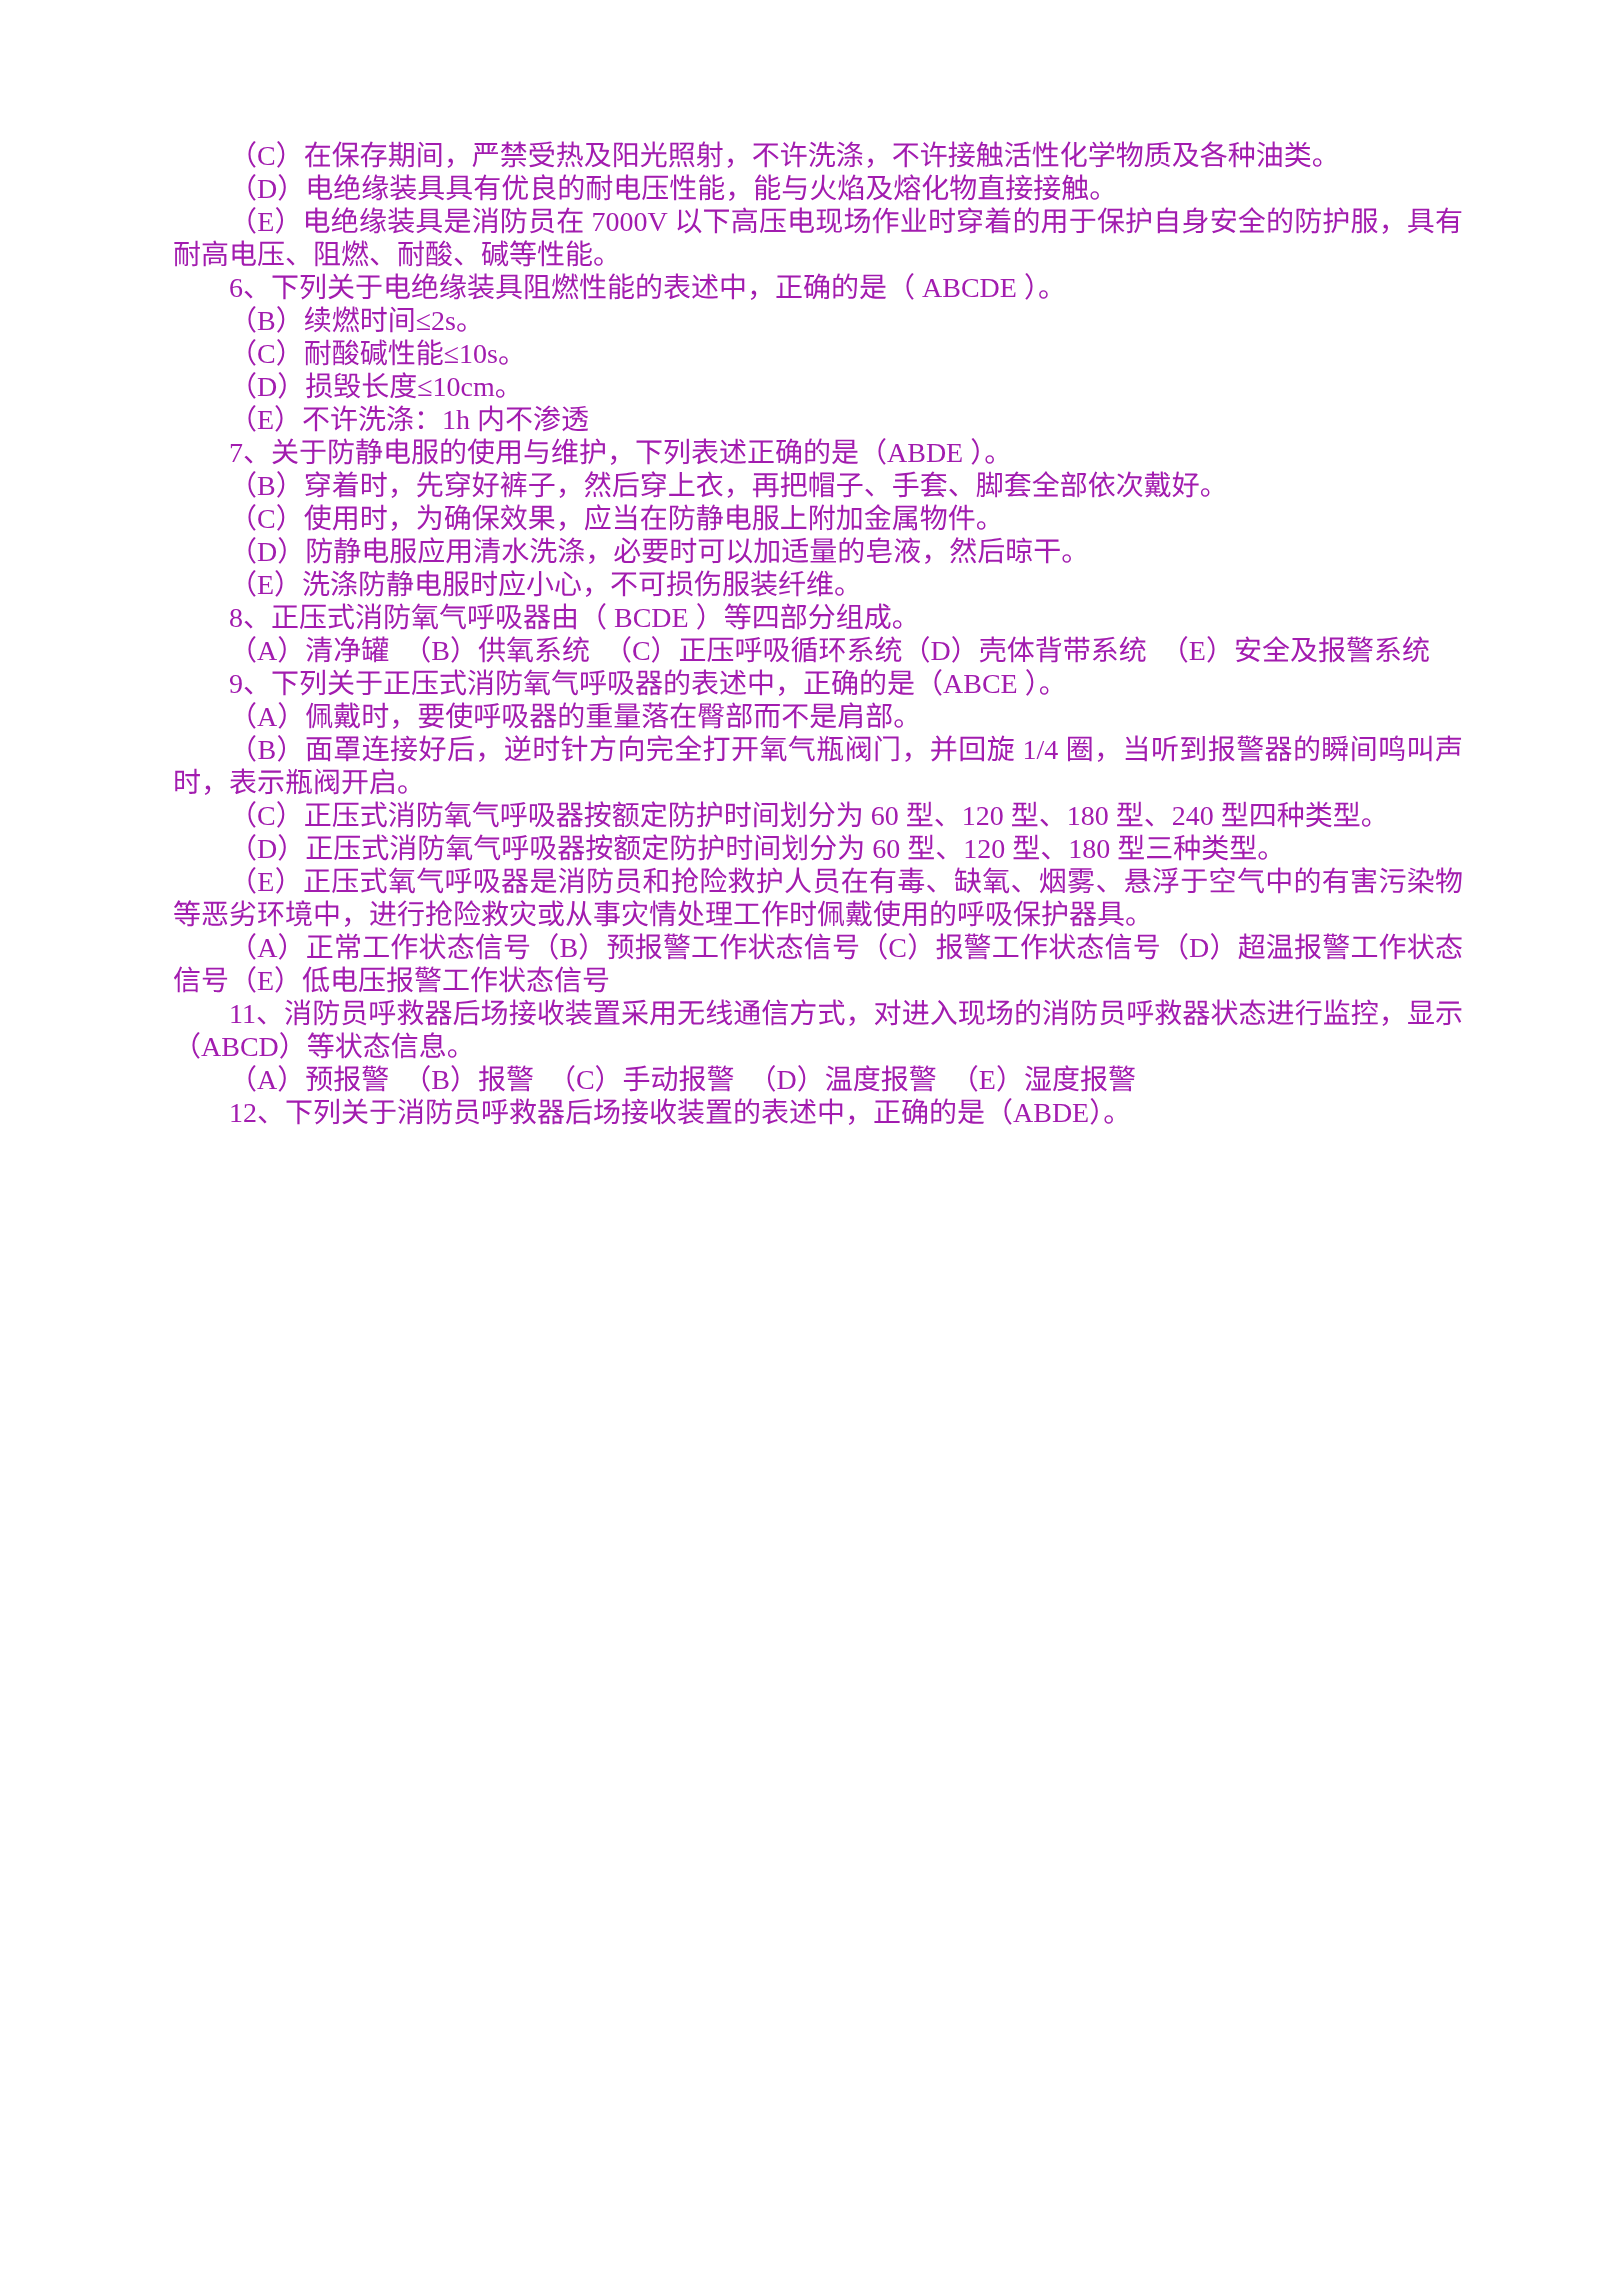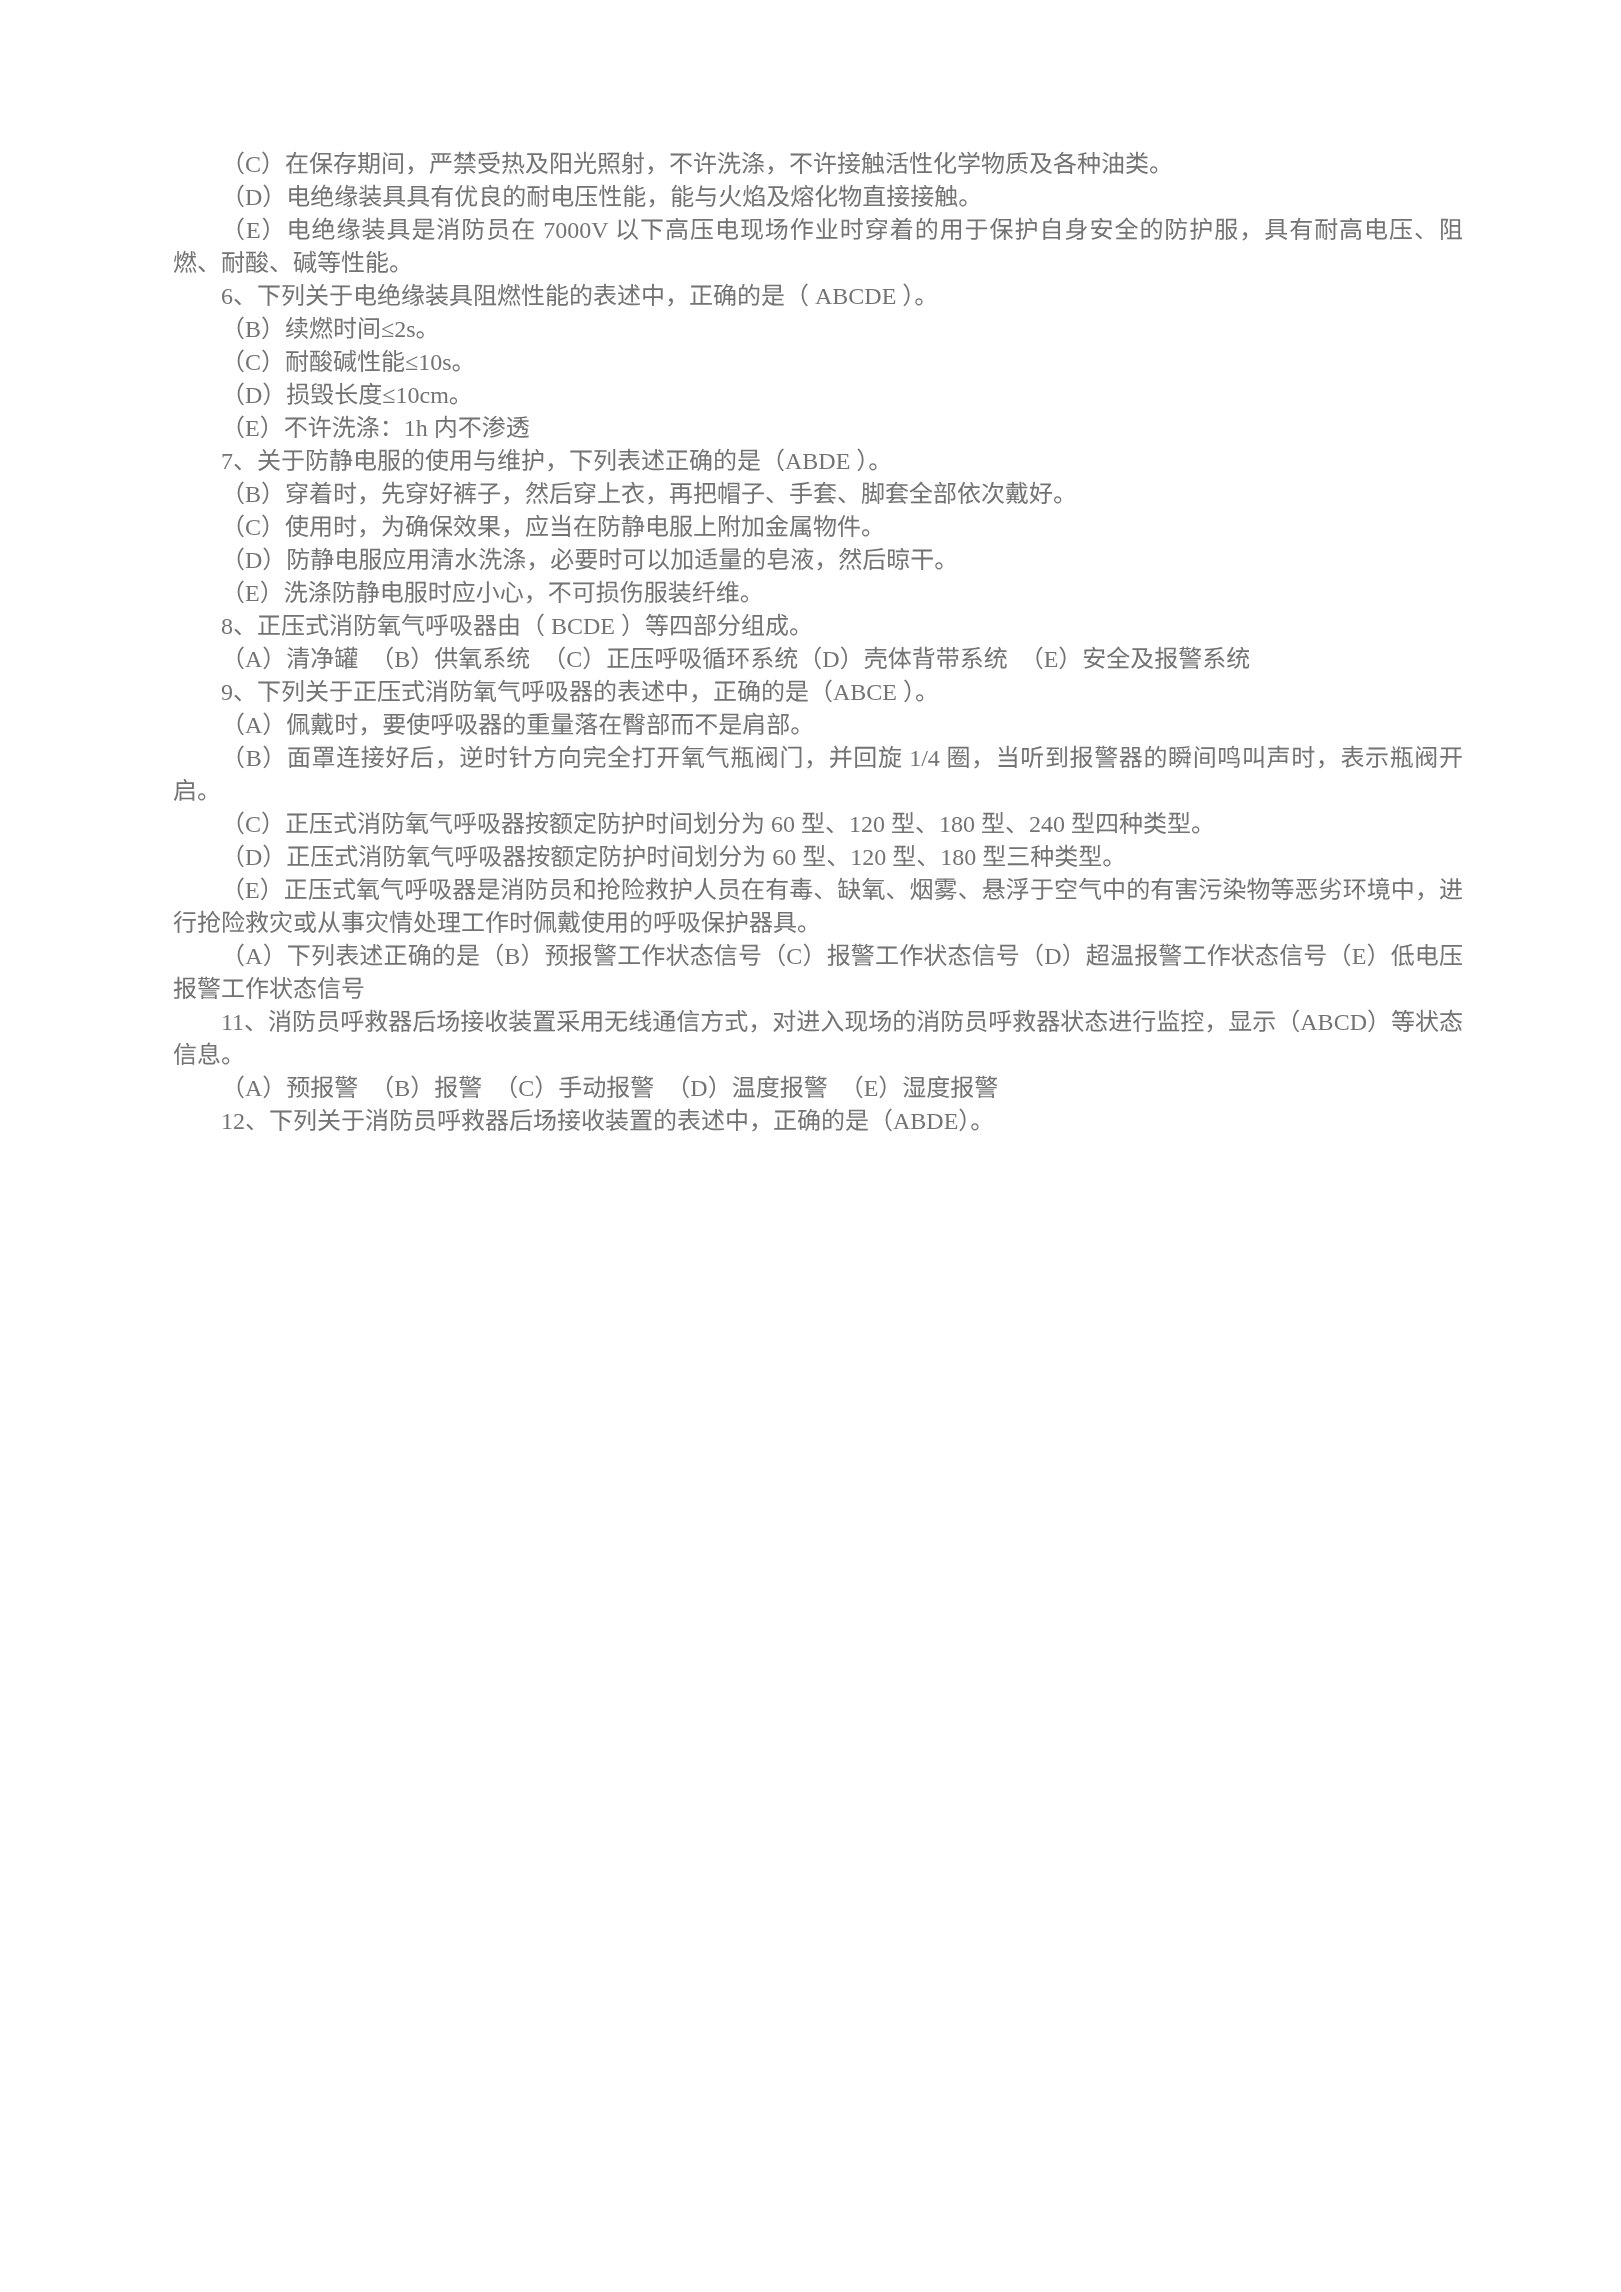--- a/index.html
+++ b/index.html
@@ -18,24 +18,24 @@
       position: absolute;
       left: 0;
       top: 0;
       width: 1621px;
       height: 2293px;
       background: #ffffff;
     }
     .doc-body {
       position: absolute;
       left: 173px;
-      top: 148px;
+      top: 139px;
       width: 1290px;
-      color: #737373;
-      font-size: 24px;
+      color: #a21caf;
+      font-size: 28px;
       line-height: 33px;
       text-align: justify;
       text-justify: inter-ideograph;
       word-break: break-all;
     }
     .para {
       margin: 0;
       padding: 0;
       text-indent: 2em;
     }
@@ -60,19 +60,19 @@
       <p class="para">（D）防静电服应用清水洗涤，必要时可以加适量的皂液，然后晾干。</p>
       <p class="para">（E）洗涤防静电服时应小心，不可损伤服装纤维。</p>
       <p class="para">8、正压式消防氧气呼吸器由（ BCDE ）等四部分组成。</p>
       <p class="para">（A）清净罐　（B）供氧系统　（C）正压呼吸循环系统（D）壳体背带系统　（E）安全及报警系统</p>
       <p class="para">9、下列关于正压式消防氧气呼吸器的表述中，正确的是（ABCE ）。</p>
       <p class="para">（A）佩戴时，要使呼吸器的重量落在臀部而不是肩部。</p>
       <p class="para">（B）面罩连接好后，逆时针方向完全打开氧气瓶阀门，并回旋 1/4 圈，当听到报警器的瞬间鸣叫声时，表示瓶阀开启。</p>
       <p class="para">（C）正压式消防氧气呼吸器按额定防护时间划分为 60 型、120 型、180 型、240 型四种类型。</p>
       <p class="para">（D）正压式消防氧气呼吸器按额定防护时间划分为 60 型、120 型、180 型三种类型。</p>
       <p class="para">（E）正压式氧气呼吸器是消防员和抢险救护人员在有毒、缺氧、烟雾、悬浮于空气中的有害污染物等恶劣环境中，进行抢险救灾或从事灾情处理工作时佩戴使用的呼吸保护器具。</p>
-      <p class="para">（A）下列表述正确的是（B）预报警工作状态信号（C）报警工作状态信号（D）超温报警工作状态信号（E）低电压报警工作状态信号</p>
+      <p class="para">（A）正常工作状态信号（B）预报警工作状态信号（C）报警工作状态信号（D）超温报警工作状态信号（E）低电压报警工作状态信号</p>
       <p class="para">11、消防员呼救器后场接收装置采用无线通信方式，对进入现场的消防员呼救器状态进行监控，显示（ABCD）等状态信息。</p>
       <p class="para">（A）预报警　（B）报警　（C）手动报警　（D）温度报警　（E）湿度报警</p>
       <p class="para">12、下列关于消防员呼救器后场接收装置的表述中，正确的是（ABDE）。</p>
     </div>
 </div>
 
 
 </body></html>

